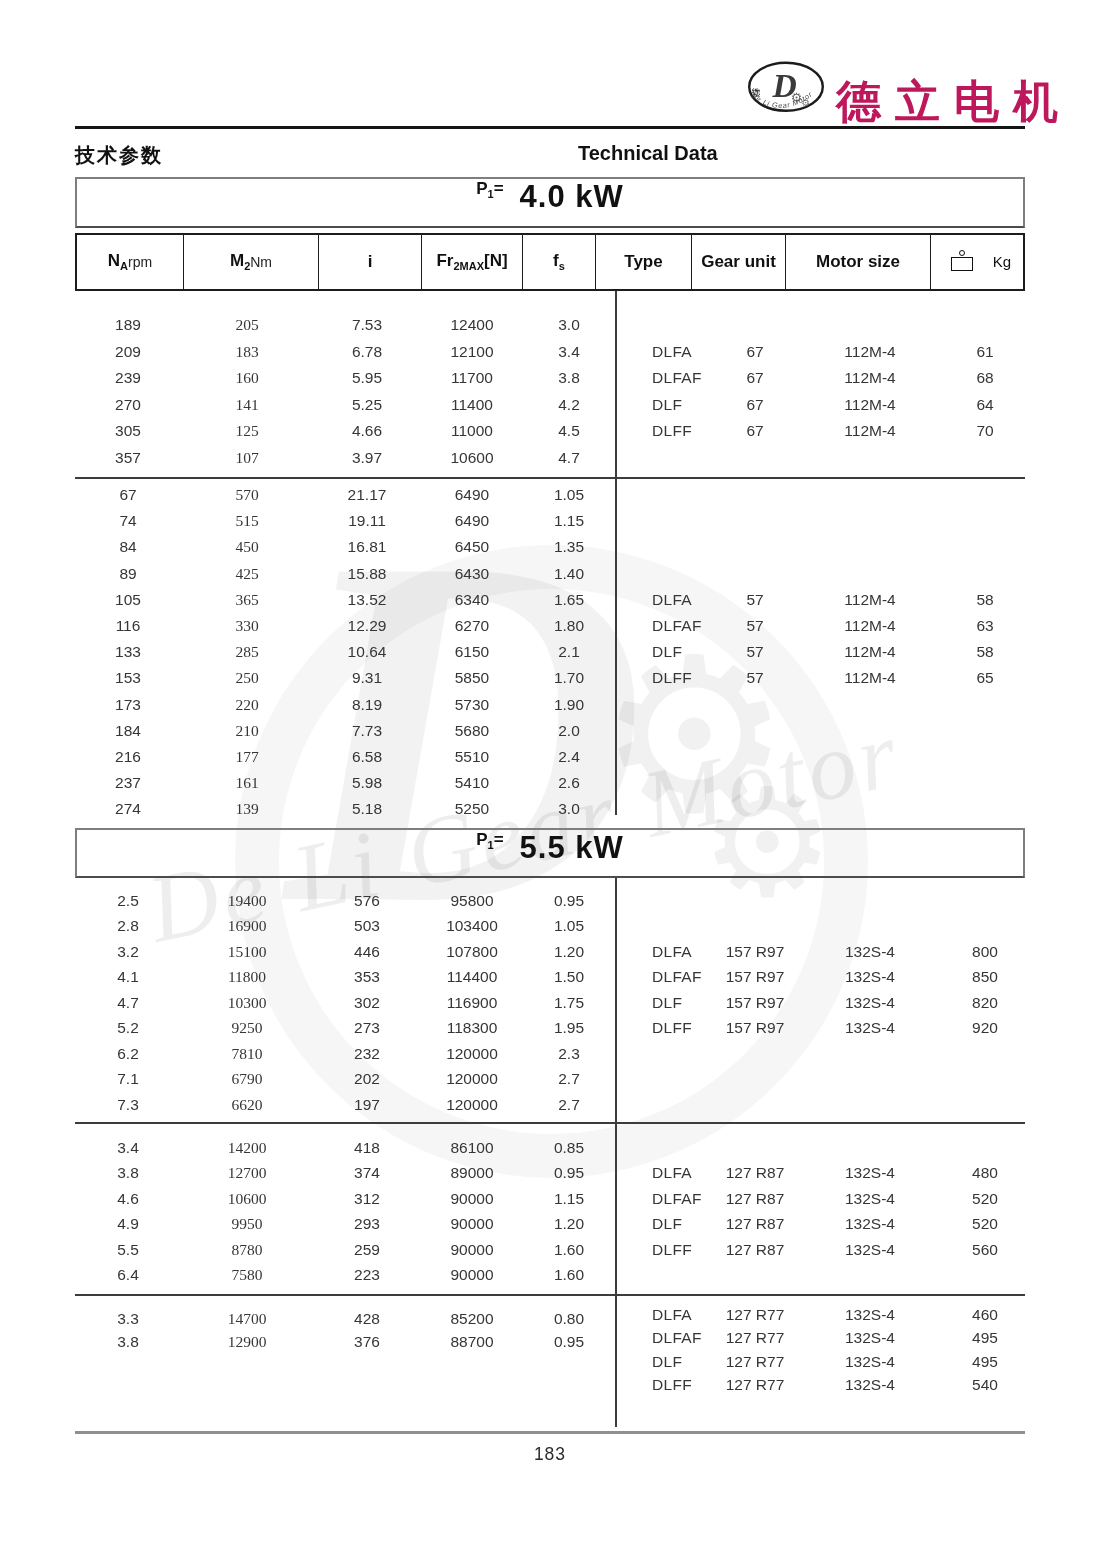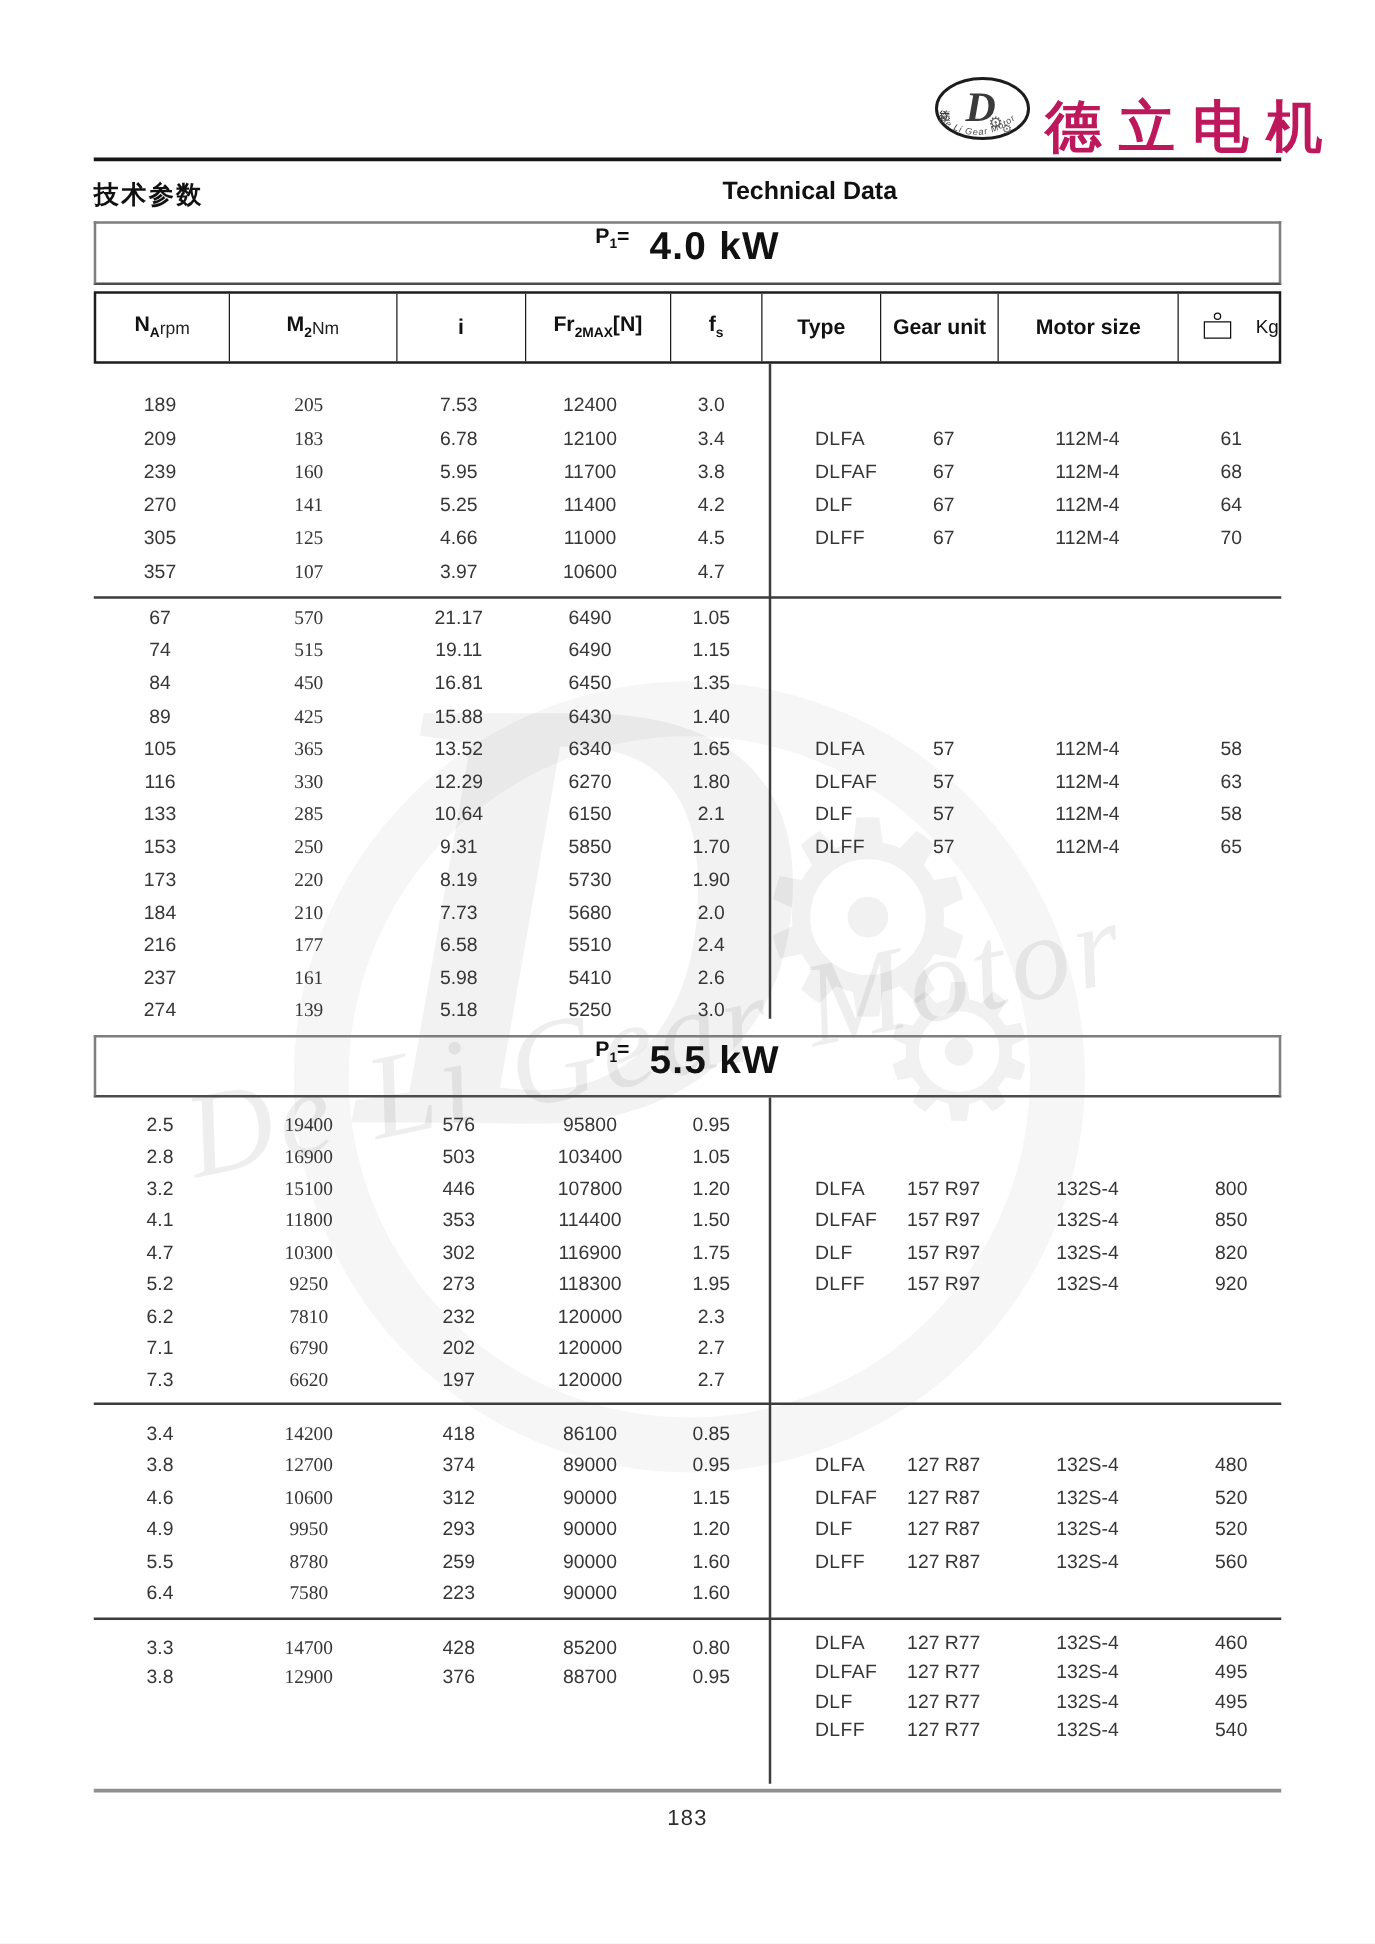--- a/index.html
+++ b/index.html
@@ -122,21 +122,21 @@
         <div class="th-main"><span>N</span><sub>A</sub></div>
         <div class="th-unit">rpm</div>
       </div>
       <div class="th-cell" style="width:135px">
         <div class="th-main"><span>M</span><sub>2</sub></div>
         <div class="th-unit">Nm</div>
       </div>
       <div class="th-cell" style="width:103px">
         <div class="th-main"><span>i</span></div>
       </div>
-      <div class="th-cell" style="width:117px">
+      <div class="th-cell" style="width:101px">
         <div class="th-main"><span>Fr</span><sub>2MAX</sub><span>[N]</span></div>
       </div>
       <div class="th-cell" style="width:73px">
         <div class="th-main"><span>f</span><sub>s</sub></div>
       </div>
       <div class="th-cell" style="width:96px">
         <div class="th-main">Type</div>
       </div>
       <div class="th-cell" style="width:94px">
         <div class="th-main">Gear unit</div>

